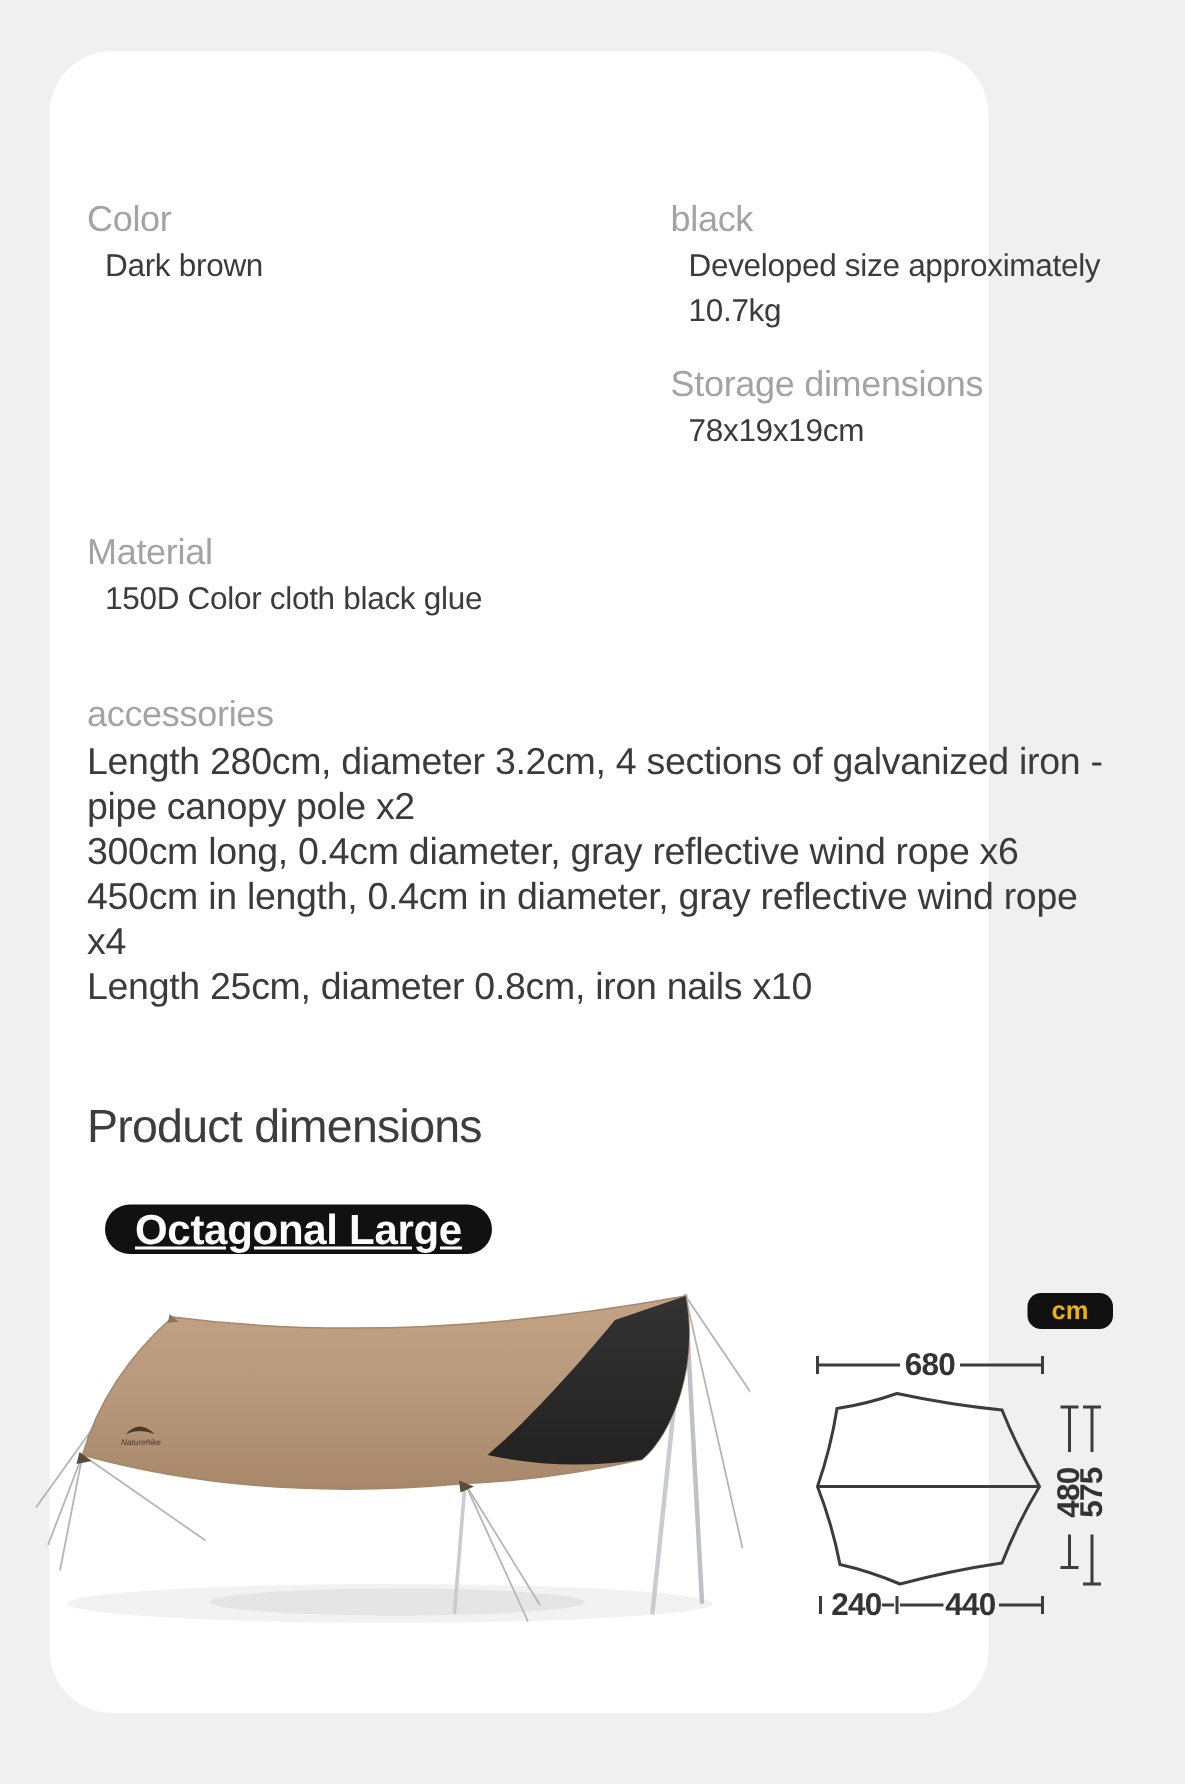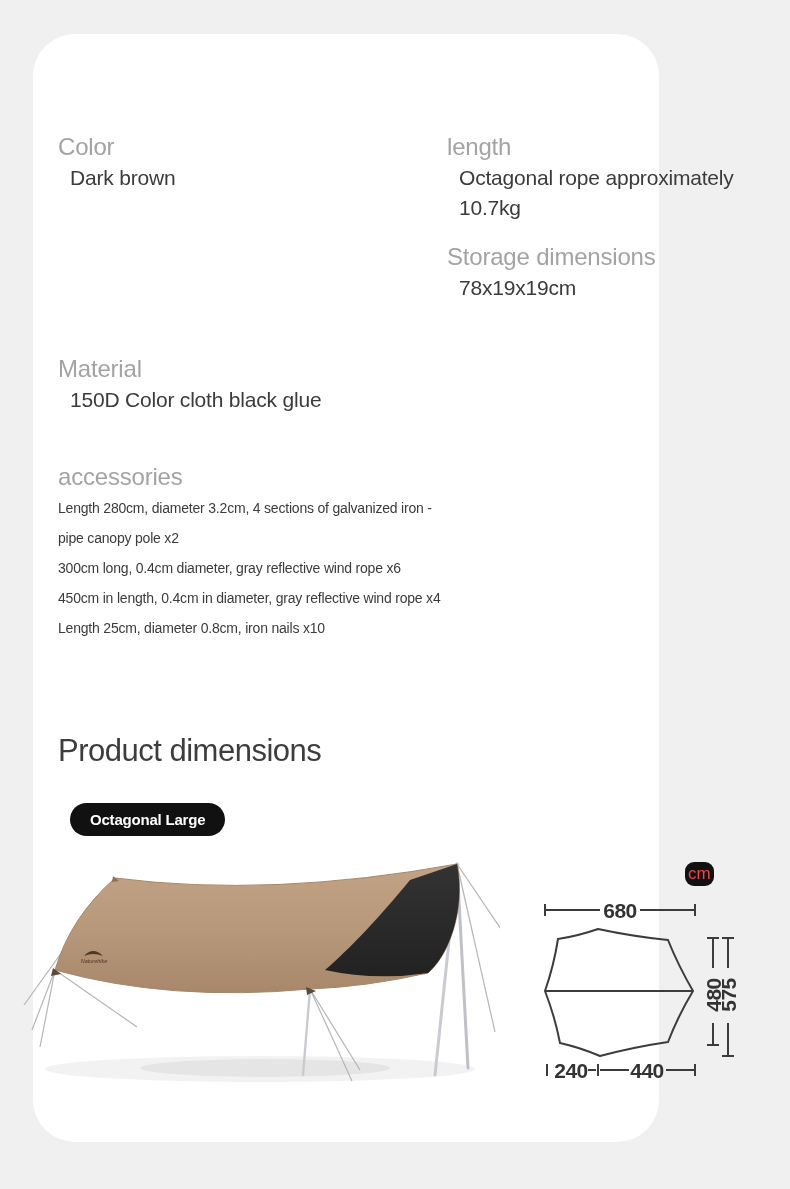--- a/index.html
+++ b/index.html
@@ -10,47 +10,47 @@
   
   .spec{position:absolute;}
   .spec .lbl{display:block;font-size:24px;line-height:32px;color:#a3a3a3;letter-spacing:-0.2px;}
   .spec .val{display:block;font-size:21px;line-height:30px;color:#3b3b3b;letter-spacing:-0.2px;margin-left:12px;}
   .col1{left:25px;width:360px;}
   .col2{left:414px;width:292px;}
   .row1{top:97px;}
   .row2{top:207px;}
   .row3{top:319px;}
   .row4{top:427px;}
-  .acc-line{display:block;font-size:14px;line-height:30px;color:#3b3b3b;letter-spacing:-0.2px;width:690px;}
+  .acc-line{display:block;font-size:25px;line-height:30px;color:#3b3b3b;letter-spacing:-0.2px;width:690px;}
 
   .heading{position:absolute;left:25px;top:694px;font-size:31px;line-height:46px;font-weight:500;color:#3d3d3d;letter-spacing:-0.5px;}
 
   .size-badge{position:absolute;left:37px;top:769px;height:33px;line-height:33px;padding:0 20px;
-    background:#111111;color:#ffffff;font-size:15px;font-weight:bold;border-radius:17px;letter-spacing:-0.2px;}
-  .unit-badge{position:absolute;left:652px;top:828px;height:24px;line-height:24px;padding:0 3px;
-    background:#111111;color:#ef4444;font-size:17px;font-weight:normal;border-radius:9px;}
+    background:#111111;color:#ffffff;font-size:28px;font-weight:bold;border-radius:17px;letter-spacing:-0.2px;text-decoration:underline;}
+  .unit-badge{position:absolute;left:652px;top:828px;height:24px;line-height:24px;padding:0 16px;
+    background:#111111;color:#eab308;font-size:17px;font-weight:bold;border-radius:9px;}
 
   .tarp-svg{position:absolute;left:-13px;top:822px;}
   .diagram-svg{position:absolute;left:497px;top:859px;}
 
   .dim-num{font-family:"Liberation Sans",sans-serif;font-size:21px;font-weight:bold;fill:#333333;letter-spacing:-0.5px;}
 </style>
 </head>
 <body>
 
 <div class="canvas">
   <div class="card">
 
     <div class="spec col1 row1">
       <span class="lbl">Color</span>
       <span class="val">Dark brown</span>
     </div>
     <div class="spec col2 row1">
-      <span class="lbl">length</span>
-      <span class="val">Octagonal rope approximately 10.7kg</span>
+      <span class="lbl">black</span>
+      <span class="val">Developed size approximately 10.7kg</span>
     </div>
 
     <div class="spec col2 row2">
       <span class="lbl">Storage dimensions</span>
       <span class="val">78x19x19cm</span>
     </div>
 
     <div class="spec col1 row3">
       <span class="lbl">Material</span>
       <span class="val">150D Color cloth black glue</span>

